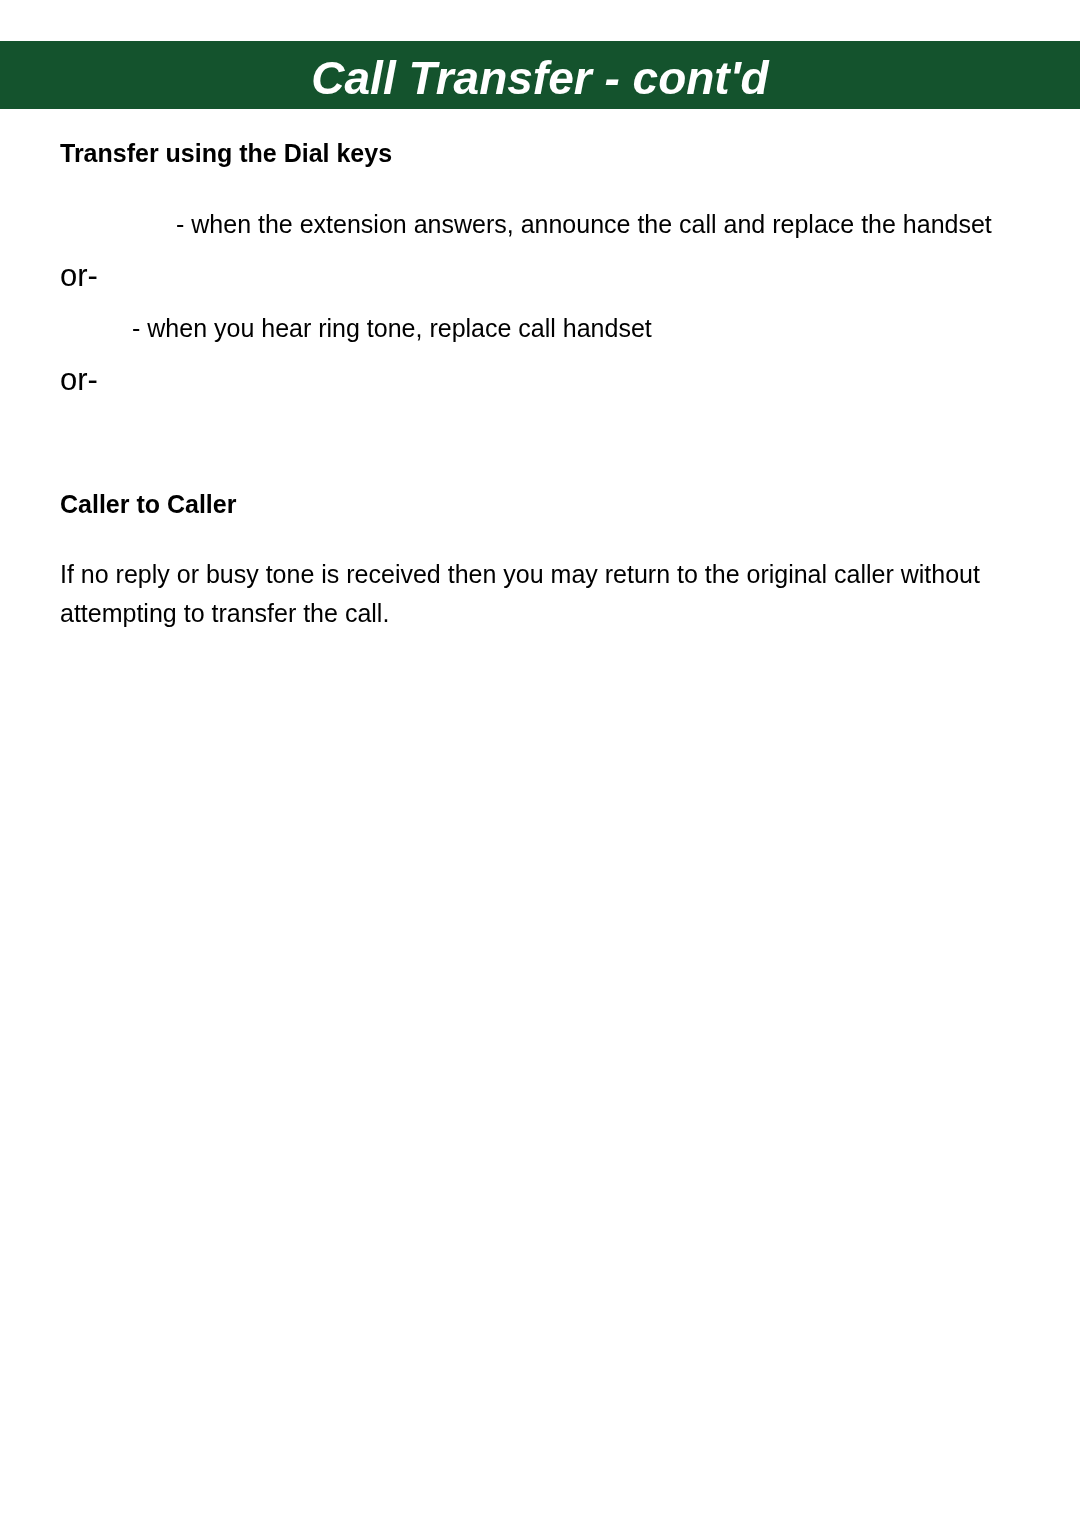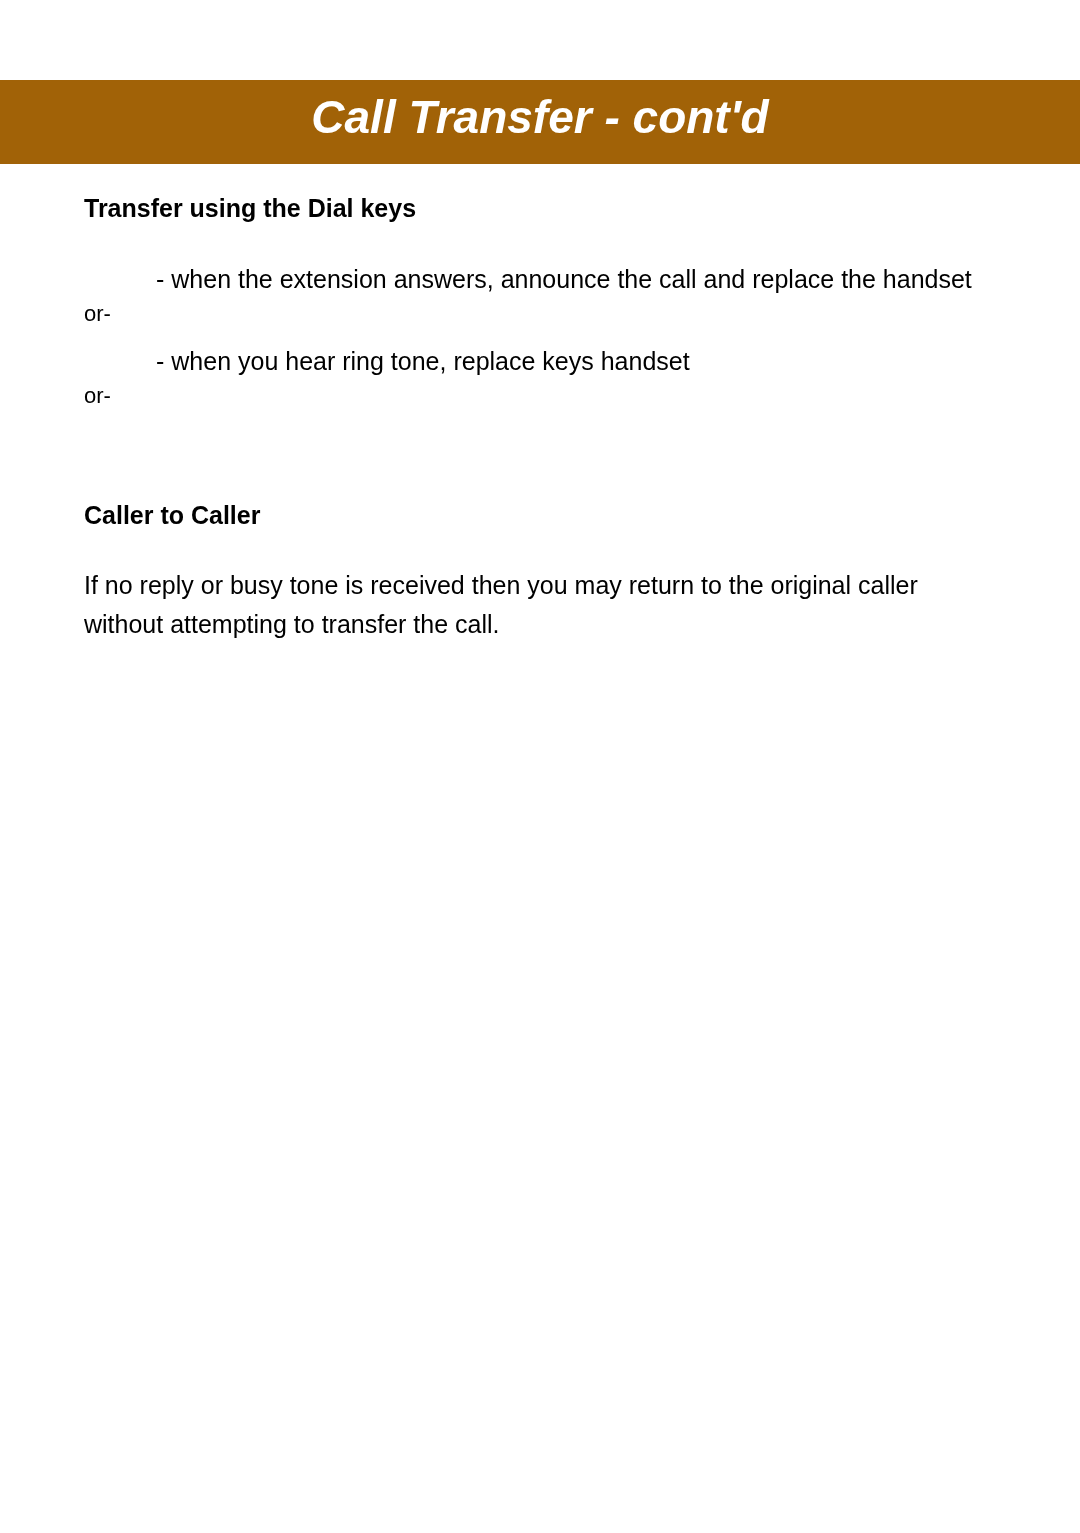--- a/index.html
+++ b/index.html
@@ -12,54 +12,55 @@
     color: #000000;
     position: relative;
   }
   .page {
     position: relative;
     width: 100%;
     height: 100%;
     padding: 0;
   }
   .title-bar {
-    background: #a16207;
+    background: #14532d;
     color: #ffffff;
     font-style: italic;
     font-weight: bold;
     font-size: 46px;
     text-align: center;
-    padding: 10px 0 20px 0;
-    margin-top: 80px;
+    padding: 10px 0 4px 0;
+    margin-top: 41px;
     width: 100%;
   }
   .content {
-    padding: 0 84px;
+    padding: 0 60px;
   }
   .section-heading {
     font-weight: bold;
     font-size: 25px;
     margin-top: 30px;
     margin-bottom: 36px;
   }
   .list-block {
     margin-left: 72px;
   }
   .list-item {
     font-size: 25px;
     line-height: 1.6;
     text-indent: -16px;
     padding-left: 16px;
   }
   .list-item.justify {
     text-align: justify;
+    margin-left: 44px;
   }
   .or-sep {
-    font-size: 22px;
-    margin: 2px 0 14px 0;
+    font-size: 31px;
+    margin: 14px 0 14px 0;
   }
   .section-gap {
     height: 48px;
   }
   .para {
     font-size: 25px;
     line-height: 1.55;
     margin-bottom: 26px;
   }
   b { font-weight: bold; }
@@ -77,21 +78,21 @@
 
     <div class="section-heading">Transfer using the Dial keys</div>
 
     <div class="list-block">
       <div class="list-item justify">- when the extension answers, announce the call and replace the handset</div>
     </div>
 
     <div class="or-sep">or-</div>
 
     <div class="list-block">
-      <div class="list-item">-  when you hear ring tone, replace keys handset</div>
+      <div class="list-item">-  when you hear ring tone, replace call handset</div>
     </div>
 
     <div class="or-sep">or-</div>
 
 
     <div class="section-gap"></div>
 
     <div class="section-heading">Caller to Caller</div>
 
     <div class="para">If no reply or busy tone is received then you may return to the original caller without attempting to transfer the call.</div>

